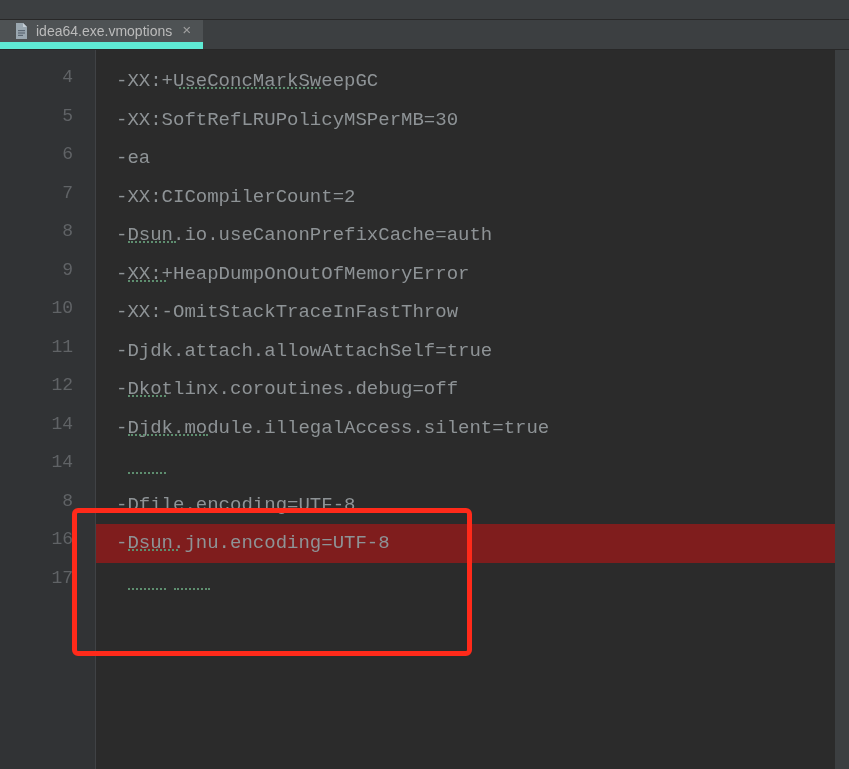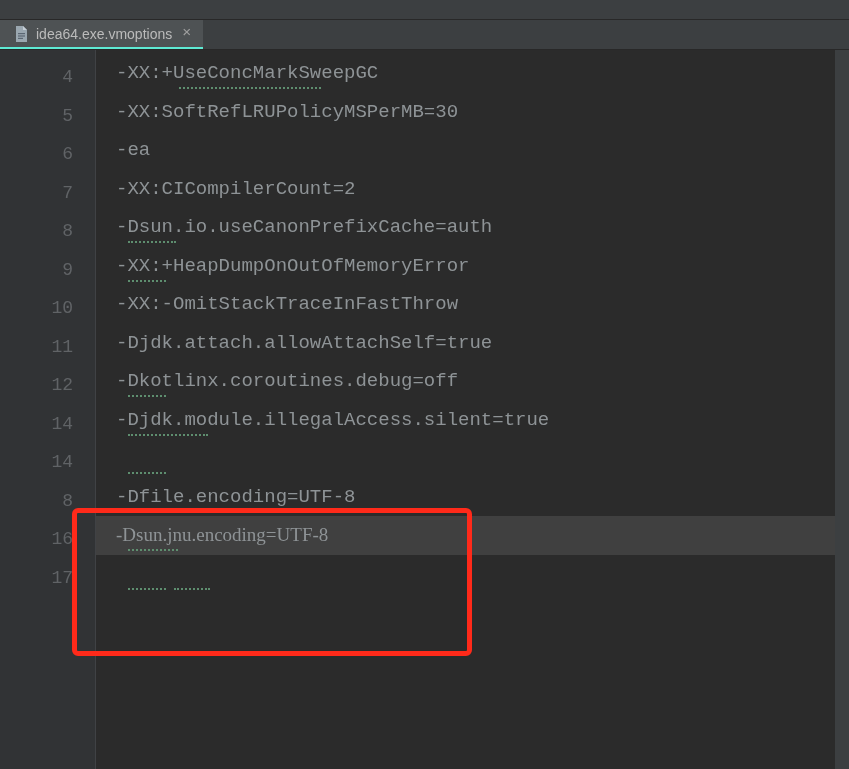--- a/index.html
+++ b/index.html
@@ -21,21 +21,21 @@
     height: 30px;
     display: flex;
     align-items: stretch;
     border-bottom: 1px solid #282828;
   }
   .tab {
     display: flex;
     align-items: center;
     padding: 0 10px 0 14px;
     background: #4e5254;
-    border-bottom: 2px solid #5eead4;
+    border-bottom: 7px solid #5eead4;
     gap: 8px;
     cursor: pointer;
   }
   .file-icon {
     display: inline-flex;
     align-items: center;
     justify-content: center;
     width: 14px;
     height: 16px;
   }
@@ -67,35 +67,34 @@
     height: 38.5px;
     text-align: right;
     padding-right: 22px;
     color: #606366;
     font-size: 18px;
     line-height: 38.5px;
     font-family: "Consolas", "Courier New", monospace;
   }
   .code-area {
     flex: 1;
-    padding-top: 4px;
+    padding-top: 12px;
     position: relative;
   }
   .code-line {
     height: 38.5px;
     line-height: 38.5px;
     color: #8e9396;
     font-size: 19px;
     padding-left: 20px;
     white-space: pre;
     position: relative;
   }
   .code-line.current {
-    background: #404040;
-    font-family: Liberation Serif, serif;
+    background: #7f1d1d;
   }
   .squiggle {
     position: absolute;
     height: 4px;
     border-bottom: 2px dotted #5e8e6f;
     pointer-events: none;
   }
   .highlight-box {
     position: absolute;
     border: 5px solid #ff2a1a;

